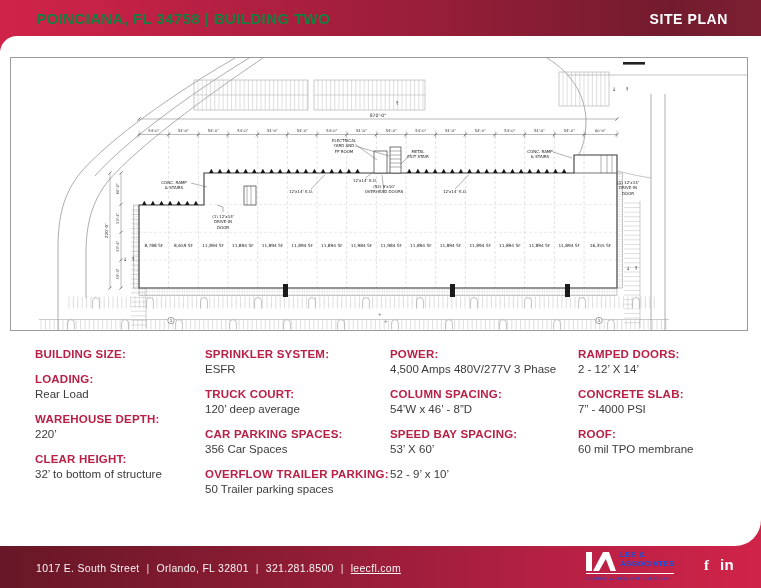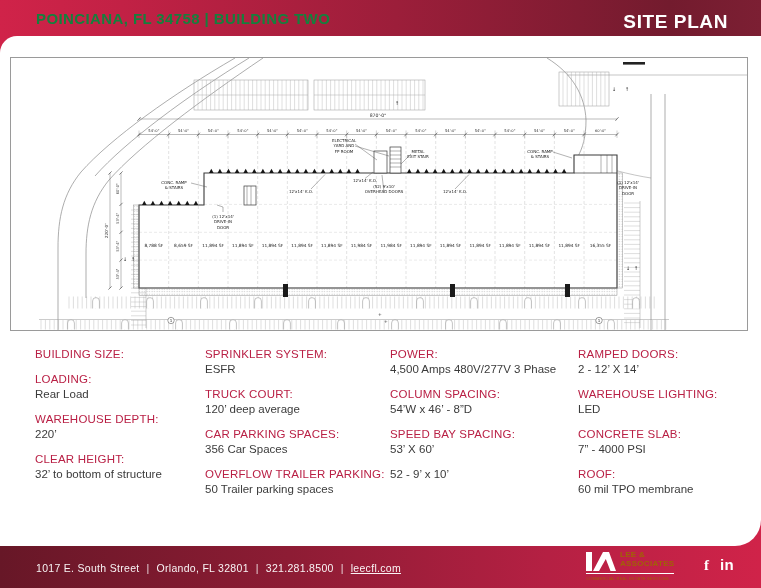--- a/index.html
+++ b/index.html
@@ -4,43 +4,43 @@
 <style>
   html,body{margin:0;padding:0;background:#fff;}
   body{font-family:"Liberation Sans",sans-serif;}
   .page{position:relative;width:761px;height:588px;background:#fff;overflow:hidden;}
 
   
   .header-red{position:absolute;top:0;left:0;width:100%;height:54px;
     background:linear-gradient(90deg,#d02349 0%,#c22145 16%,#9c1e3a 52%,#731b2e 88%,#7c1f33 100%);}
   .header-notch{position:absolute;top:36px;left:0;width:100%;height:18px;background:#fff;border-top-left-radius:17px;}
   .header-title{position:absolute;top:10px;left:36px;color:#15803d;font-size:15px;font-weight:bold;letter-spacing:.4px;}
-  .header-label{position:absolute;top:11px;right:33px;color:#fff;font-size:19px;font-weight:bold;letter-spacing:.6px;}
+  .header-label{position:absolute;top:11px;right:33px;color:#fff;font-size:14px;font-weight:bold;letter-spacing:.6px;}
 
   
   .plan-frame{position:absolute;left:10px;top:57px;width:738px;height:274px;border:1px solid #9a9a9a;box-sizing:border-box;background:#fff;}
   .plan-frame svg{display:block;width:100%;height:100%;}
 
   
   .details{position:absolute;left:35px;top:347px;display:grid;grid-template-columns:170px 185px 188px 160px;}
   .ditem{margin-bottom:11px;}
-  .dlabel{color:#b92045;font-weight:normal;font-size:11.5px;line-height:14px;letter-spacing:.2px;}
+  .dlabel{color:#b92045;font-weight:bold;font-size:11.5px;line-height:14px;letter-spacing:.2px;}
   .dvalue{color:#3b3b3b;font-size:11.5px;line-height:14px;margin-top:1px;}
 
   
   .disclaimer{position:absolute;left:36px;top:530px;width:650px;font-size:6.9px;line-height:1.4;color:#a0a0a0;}
 
   
   .footer-red{position:absolute;bottom:0;left:0;width:100%;height:68px;
     background:linear-gradient(90deg,#671727 0%,#8d1c34 38%,#b52043 72%,#d02349 100%);}
   .footer-notch{position:absolute;bottom:42px;left:0;width:100%;height:26px;background:#fff;border-bottom-right-radius:44px;}
   .footer-address{position:absolute;bottom:14px;left:36px;color:rgba(255,255,255,.95);font-size:10.5px;letter-spacing:.3px;}
   .footer-address .sep{margin:0 7px;opacity:.85;}
   .footer-link{text-decoration:underline;cursor:pointer;text-align:center;}
-  .logo{position:absolute;left:586px;bottom:7px;width:88px;color:#a16207;}
+  .logo{position:absolute;left:586px;bottom:7px;width:88px;color:#1d4ed8;}
   .logo-top{display:flex;align-items:center;}
   .logo-mark{flex:0 0 auto;margin-right:4px;}
   .logo-names{font-size:8px;font-weight:bold;line-height:1.1;letter-spacing:.3px;}
   .logo-rule{height:1px;background:#fff;margin:2px 0 2px;}
   .logo-tagline{font-size:3.9px;letter-spacing:.3px;white-space:nowrap;}
   .social{position:absolute;left:704px;bottom:14px;color:#fff;display:flex;align-items:baseline;gap:11px;}
   .social .fb{font-family:"Liberation Serif",serif;font-weight:bold;font-size:15px;}
   .social .li{font-weight:bold;font-size:15px;letter-spacing:.3px;}
 </style>
 </head>
@@ -778,24 +778,20 @@
         <div class="ditem">
           <div class="dvalue">52 - 9’ x 10’</div>
         </div>
       </div>
       <div>
         <div class="ditem">
           <div class="dlabel">RAMPED DOORS:</div>
           <div class="dvalue">2 - 12’ X 14’</div>
         </div>
         <div class="ditem">
-          <div class="dlabel">WAREHOUSE LIGHTING:</div>
-          <div class="dvalue">LED</div>
-        </div>
-        <div class="ditem">
           <div class="dlabel">CONCRETE SLAB:</div>
           <div class="dvalue">7” - 4000 PSI</div>
         </div>
         <div class="ditem">
           <div class="dlabel">ROOF:</div>
           <div class="dvalue">60 mil TPO membrane</div>
         </div>
       </div>
     </div>
 

